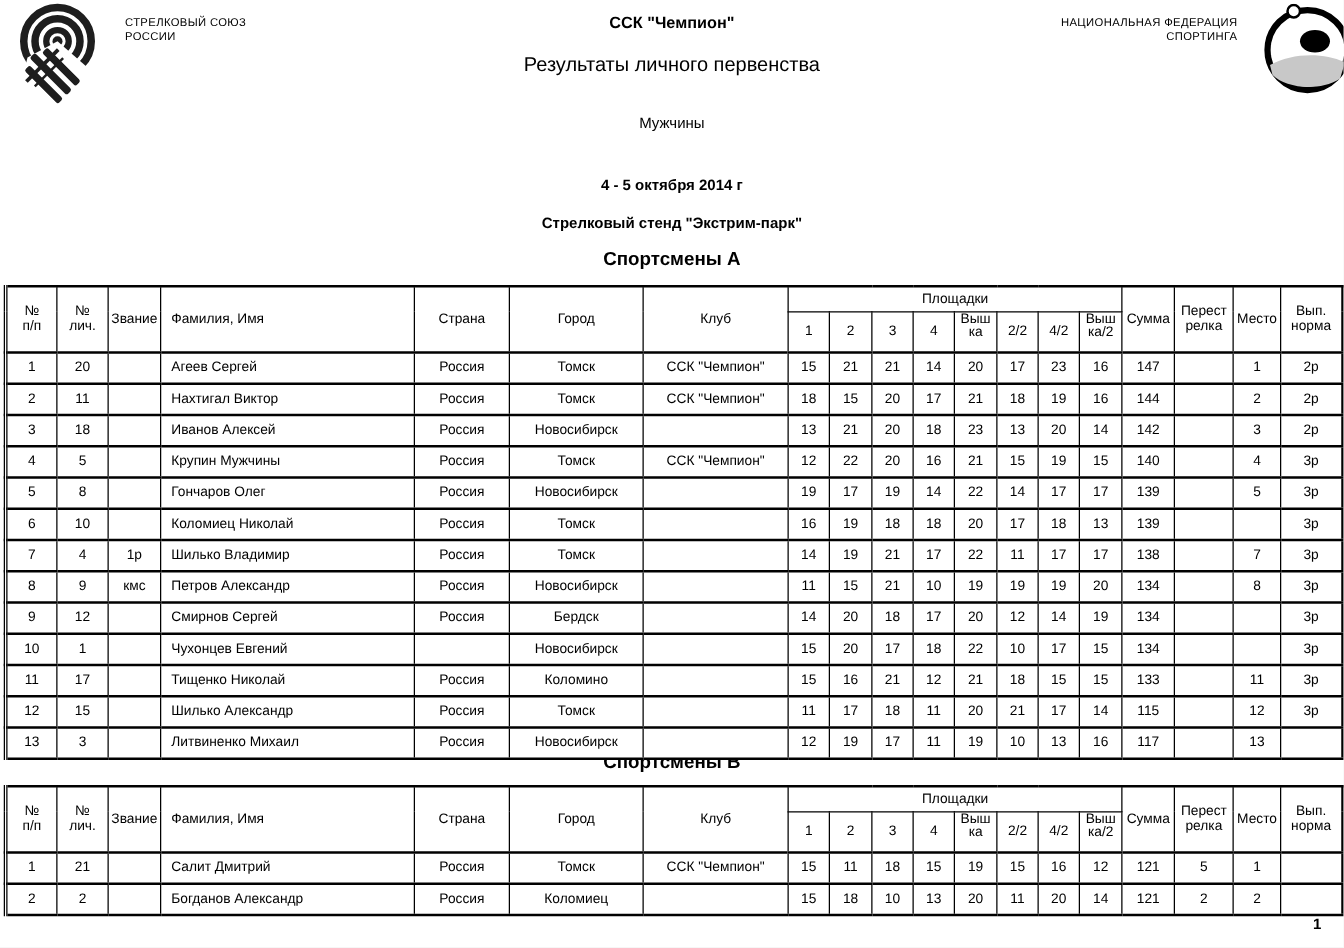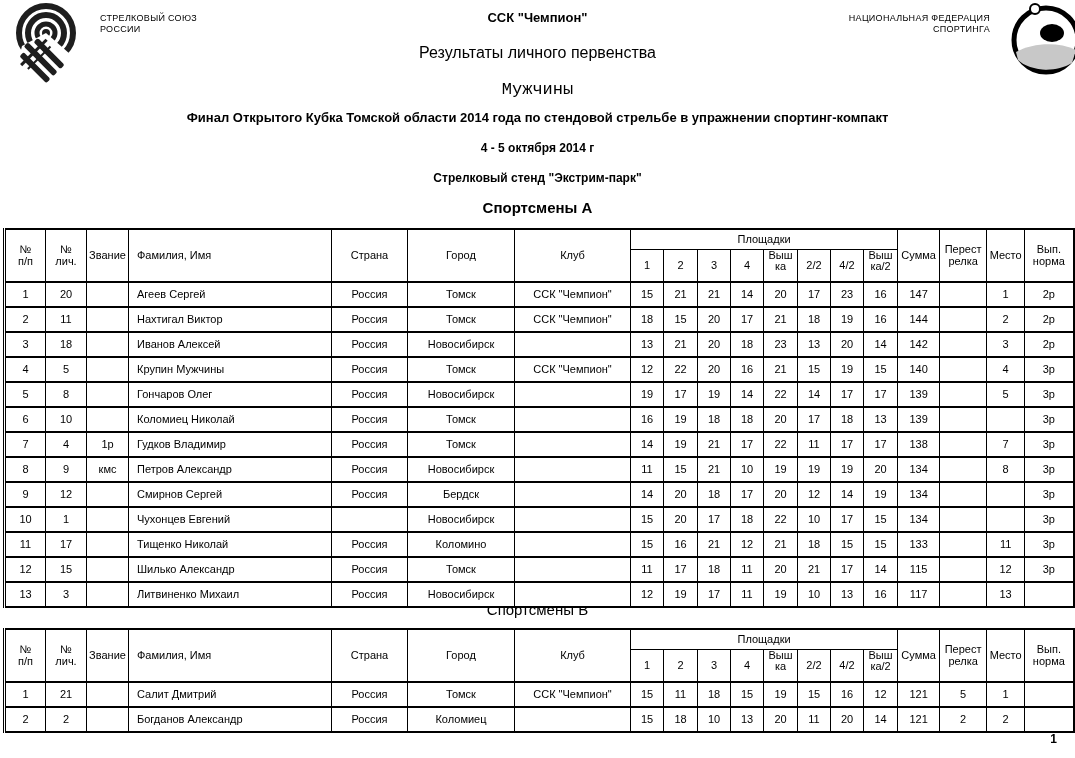--- a/index.html
+++ b/index.html
@@ -3,26 +3,26 @@
 <meta charset="utf-8">
 <style>
   html,body { margin:0; padding:0; background:#f0f0f0; }
   .page {
     position:relative; width:1075px; height:758px; background:#ffffff;
     font-family:"Liberation Sans", sans-serif; color:#000; overflow:hidden;
   }
   .hline { position:absolute; left:0; width:100%; text-align:center; white-space:nowrap; }
   .t-club   { top:10px;  font-size:13px; font-weight:bold; }
   .t-title  { top:44px;  font-size:16px; font-weight:normal; }
-  .t-gender { top:80px;  font-size:17px;font-family:Liberation Mono, monospace; }
+  .t-gender { top:91px;  font-size:12px; }
   .t-event  { top:110px; font-size:13px; font-weight:bold; }
   .t-dates  { top:141px; font-size:12px; font-weight:bold; }
   .t-venue  { top:171px; font-size:12px; font-weight:bold; }
   .t-sec-a  { top:199px; font-size:15px; font-weight:bold; }
-  .t-sec-b  { top:601px; font-size:15px; font-weight:normal; }
+  .t-sec-b  { top:601px; font-size:15px; font-weight:bold; }
 
   .logo-left-box  { position:absolute; left:12px; top:2px; }
   .logo-left-text { position:absolute; left:88px; top:13px; font-size:9px; line-height:11px;
                     white-space:pre-line; letter-spacing:0.3px;margin-left:12px; }
   .logo-right-text{ position:absolute; right:85px; top:13px; font-size:9px; line-height:11px;
                     white-space:pre-line; text-align:right; letter-spacing:0.3px; }
   .logo-right-box { position:absolute; left:1002px; top:3px; }
 
   table.res { border-collapse:collapse; table-layout:fixed; position:absolute; left:3px;
               width:1069px; background:#fff;
@@ -76,21 +76,20 @@
       <circle cx="44" cy="37" r="32" fill="#ffffff" stroke="#000" stroke-width="5"></circle>
       <path d="M 14 49 C 32 39, 58 39, 74 47 L 70 60 C 52 71, 26 67, 16 57 Z" fill="#c8c8c8"></path>
       <ellipse cx="50" cy="30" rx="12" ry="9" fill="#000"></ellipse>
       <circle cx="33" cy="6" r="5" fill="#ffffff" stroke="#000" stroke-width="2"></circle>
     </svg>
   </div>
 
   <div class="hline t-club">ССК "Чемпион"</div>
   <div class="hline t-title">Результаты личного первенства</div>
   <div class="hline t-gender">Мужчины</div>
-  <div class="hline t-event">Финал Открытого Кубка Томской области 2014 года по стендовой стрельбе в упражнении спортинг-компакт</div>
   <div class="hline t-dates">4 - 5 октября 2014 г</div>
   <div class="hline t-venue">Стрелковый стенд "Экстрим-парк"</div>
   <div class="hline t-sec-a">Спортсмены А</div>
   <div class="hline t-sec-b">Спортсмены В</div>
 
   <table class="res tbl-a">
     <colgroup>
       <col style="width:41px">
         <col style="width:41px">
         <col style="width:42px">
@@ -267,21 +266,21 @@
           <td>13</td>
           <td>139</td>
           <td></td>
           <td></td>
           <td>3р</td>
         </tr>
         <tr>
           <td>7</td>
           <td>4</td>
           <td>1р</td>
-          <td class="tl">Гудков Владимир</td>
+          <td class="tl">Шилько Владимир</td>
           <td>Россия</td>
           <td>Томск</td>
           <td></td>
           <td>14</td>
           <td>19</td>
           <td>21</td>
           <td>17</td>
           <td>22</td>
           <td>11</td>
           <td>17</td>

